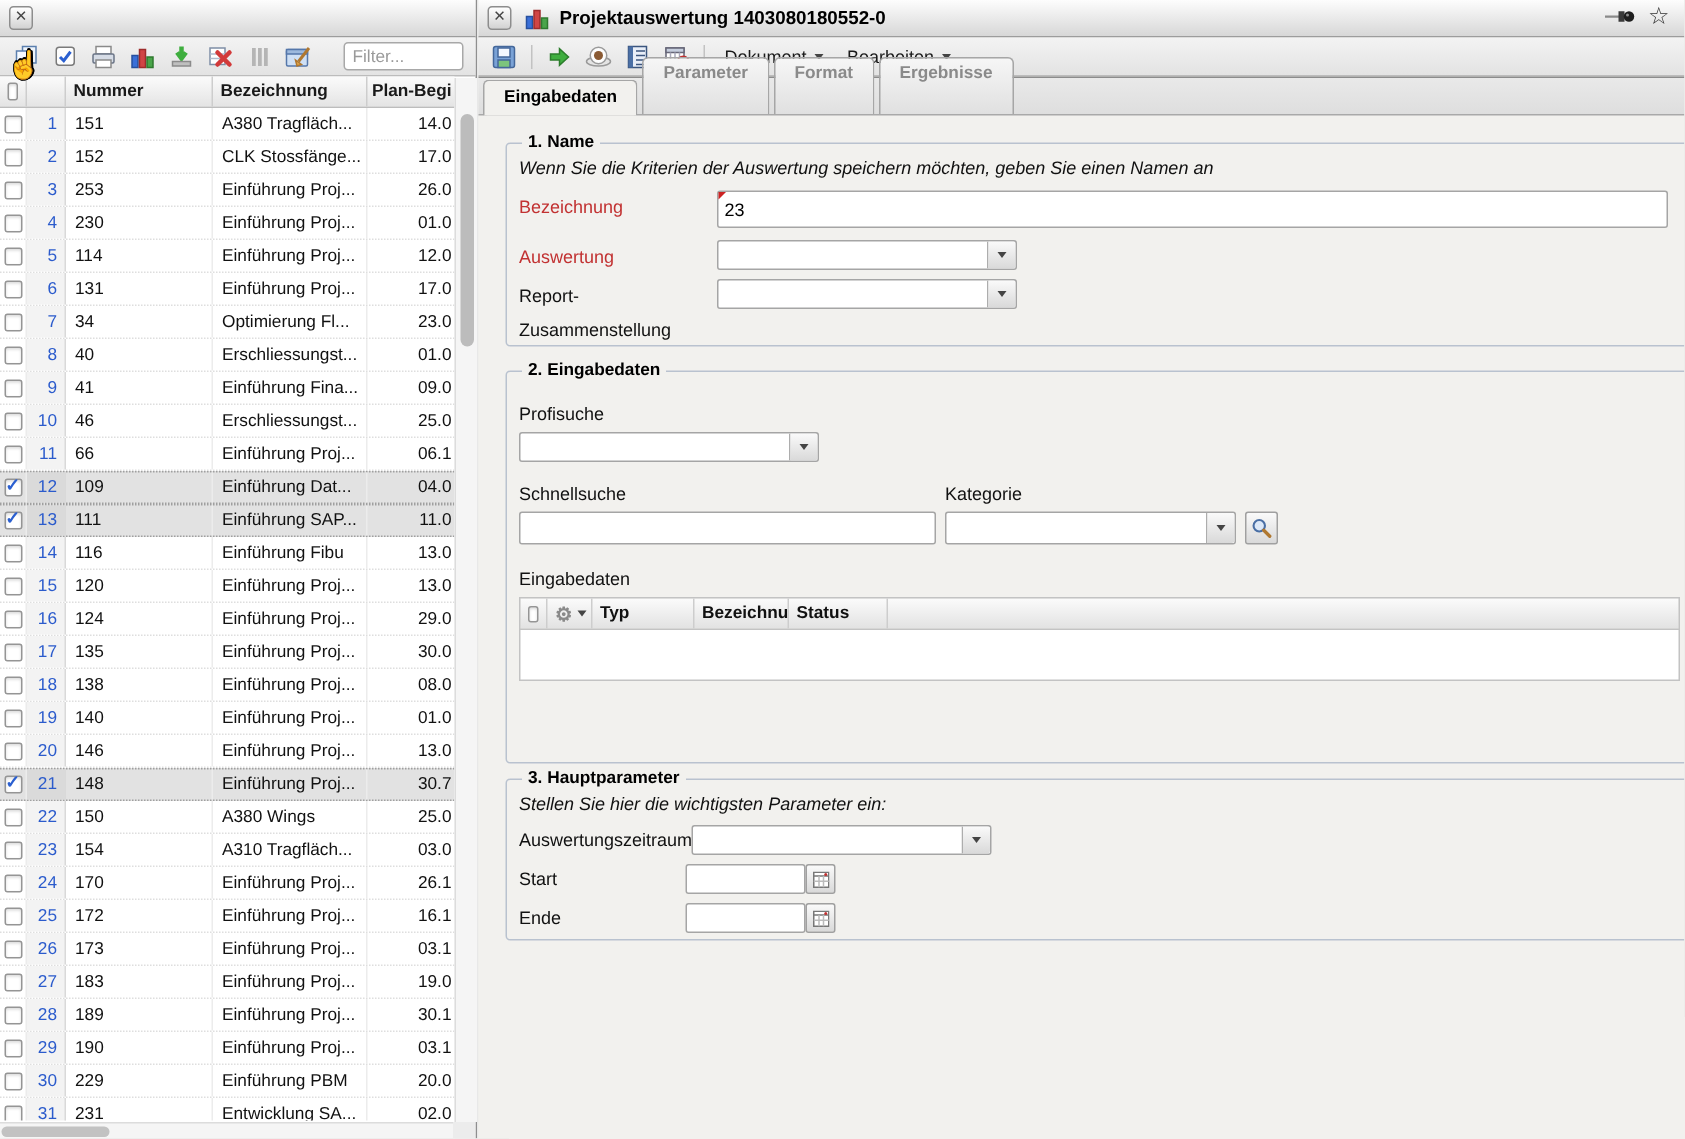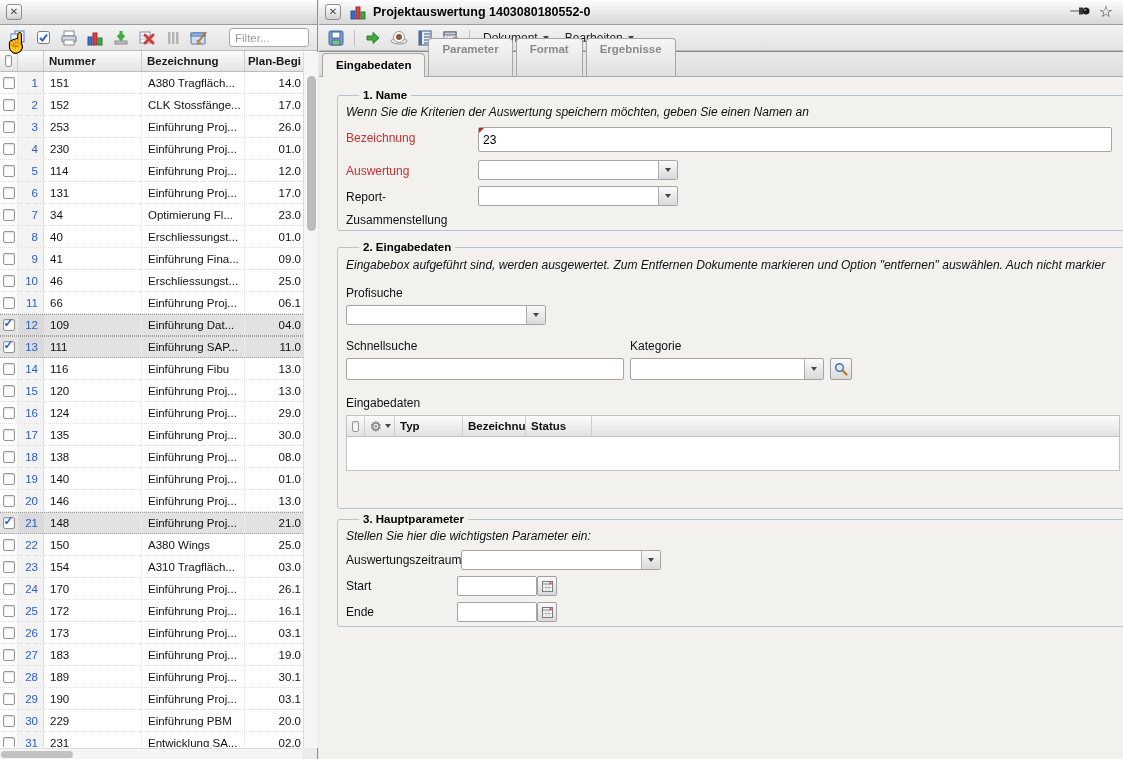--- a/index.html
+++ b/index.html
@@ -50,21 +50,21 @@
 
   
   .right-panel { position:absolute; left:319px; top:0; right:0; height:759px; background:#f2f1ee; }
   .menu-item { display:flex; align-items:center; gap:5px; padding:0 8px; color:#1a1a1a; font-size:12px; }
   .tabs { height:26px; background:linear-gradient(#e9e9e9,#dedede); border-top:1px solid #8c8c8c; border-bottom:1px solid #a9a9a9; display:flex; align-items:flex-end; padding-left:3px; }
   .tab { height:38px; line-height:21px; padding:0 13px; margin-right:3px; font-weight:bold; font-size:11.5px; color:#8a8a8a; background:linear-gradient(#f6f6f6,#e0e0e0); border:1px solid #a6a6a6; border-bottom:none; border-radius:4px 4px 0 0; }
   .tab.active { background:#f2f1ee; color:#000; height:24px; line-height:23px; margin-bottom:-1px; }
   .content { position:absolute; left:0; top:78px; right:0; bottom:0; background:#f2f1ee; overflow:hidden; }
 
   fieldset.fs { position:absolute; left:18px; width:796px; margin:0; padding:2px 8px 8px 8px; border:1px solid #b9c2cf; border-radius:3px; }
-  fieldset.fs legend { font-weight:bold; font-size:11.5px; color:#000; padding:0 4px; margin-left:13px; }
+  fieldset.fs legend { font-weight:bold; font-size:11.5px; color:#000; padding:0 4px; margin-left:2px; }
   .hint { font-style:italic; font-size:12px; color:#111; white-space:nowrap; overflow:hidden; margin:2px 0 0 0; }
   .frow { display:flex; align-items:flex-start; margin-top:8px; }
   .flabel { flex:0 0 132px; padding-top:4px; color:#111; }
   .flabel.req { color:#c23232; }
   .dirty-wrap { position:relative; }
   .dirty-wrap::before { content:""; position:absolute; top:1px; left:1px; border-top:5px solid #cc2222; border-right:5px solid transparent; z-index:2; }
 
   .etable-head { display:grid; grid-template-columns:18px 30px 68px 63px 66px 1fr; width:774px; height:22px; background:linear-gradient(#fbfbfb,#e2e2e2); border:1px solid #c3c3c3; font-weight:bold; font-size:11.5px; }
   .etable-head > div { border-right:1px solid #cdcdcd; display:flex; align-items:center; padding:0 5px; overflow:hidden; white-space:nowrap; }
   .etable-head > div:last-child { border-right:none; }
@@ -331,21 +331,21 @@
           <div class="c-bez">Einführung Proj...</div>
           <div class="c-plan">13.0</div>
         </div>
         <div class="trow sel">
           <div class="c-check">
             <div class="cb checked"></div>
           </div>
           <div class="c-num">21</div>
           <div class="c-nummer">148</div>
           <div class="c-bez">Einführung Proj...</div>
-          <div class="c-plan">21.0</div>
+          <div class="c-plan">30.7</div>
         </div>
         <div class="trow">
           <div class="c-check">
             <div class="cb"></div>
           </div>
           <div class="c-num">22</div>
           <div class="c-nummer">150</div>
           <div class="c-bez">A380 Wings</div>
           <div class="c-plan">25.0</div>
         </div>
@@ -552,21 +552,20 @@
           <div class="dd" style="width:200px;">
               <div class="dd-btn">
                 <span class="chev"></span>
               </div>
             </div>
         </div>
       </fieldset>
 
       <fieldset class="fs" style="top:163px; height:268px;">
         <legend>2. Eingabedaten</legend>
-        <div class="hint" style="margin-top:3px;">Eingabebox aufgeführt sind, werden ausgewertet. Zum Entfernen Dokumente markieren und Option "entfernen" auswählen. Auch nicht markier</div>
 
         <div style="margin-top:14px;">Profisuche</div>
         <div class="dd" style="width:200px; margin-top:5px;">
             <div class="dd-btn">
               <span class="chev"></span>
             </div>
           </div>
 
         <div style="display:flex; margin-top:14px;">
           <div style="width:284px;">Schnellsuche</div>

